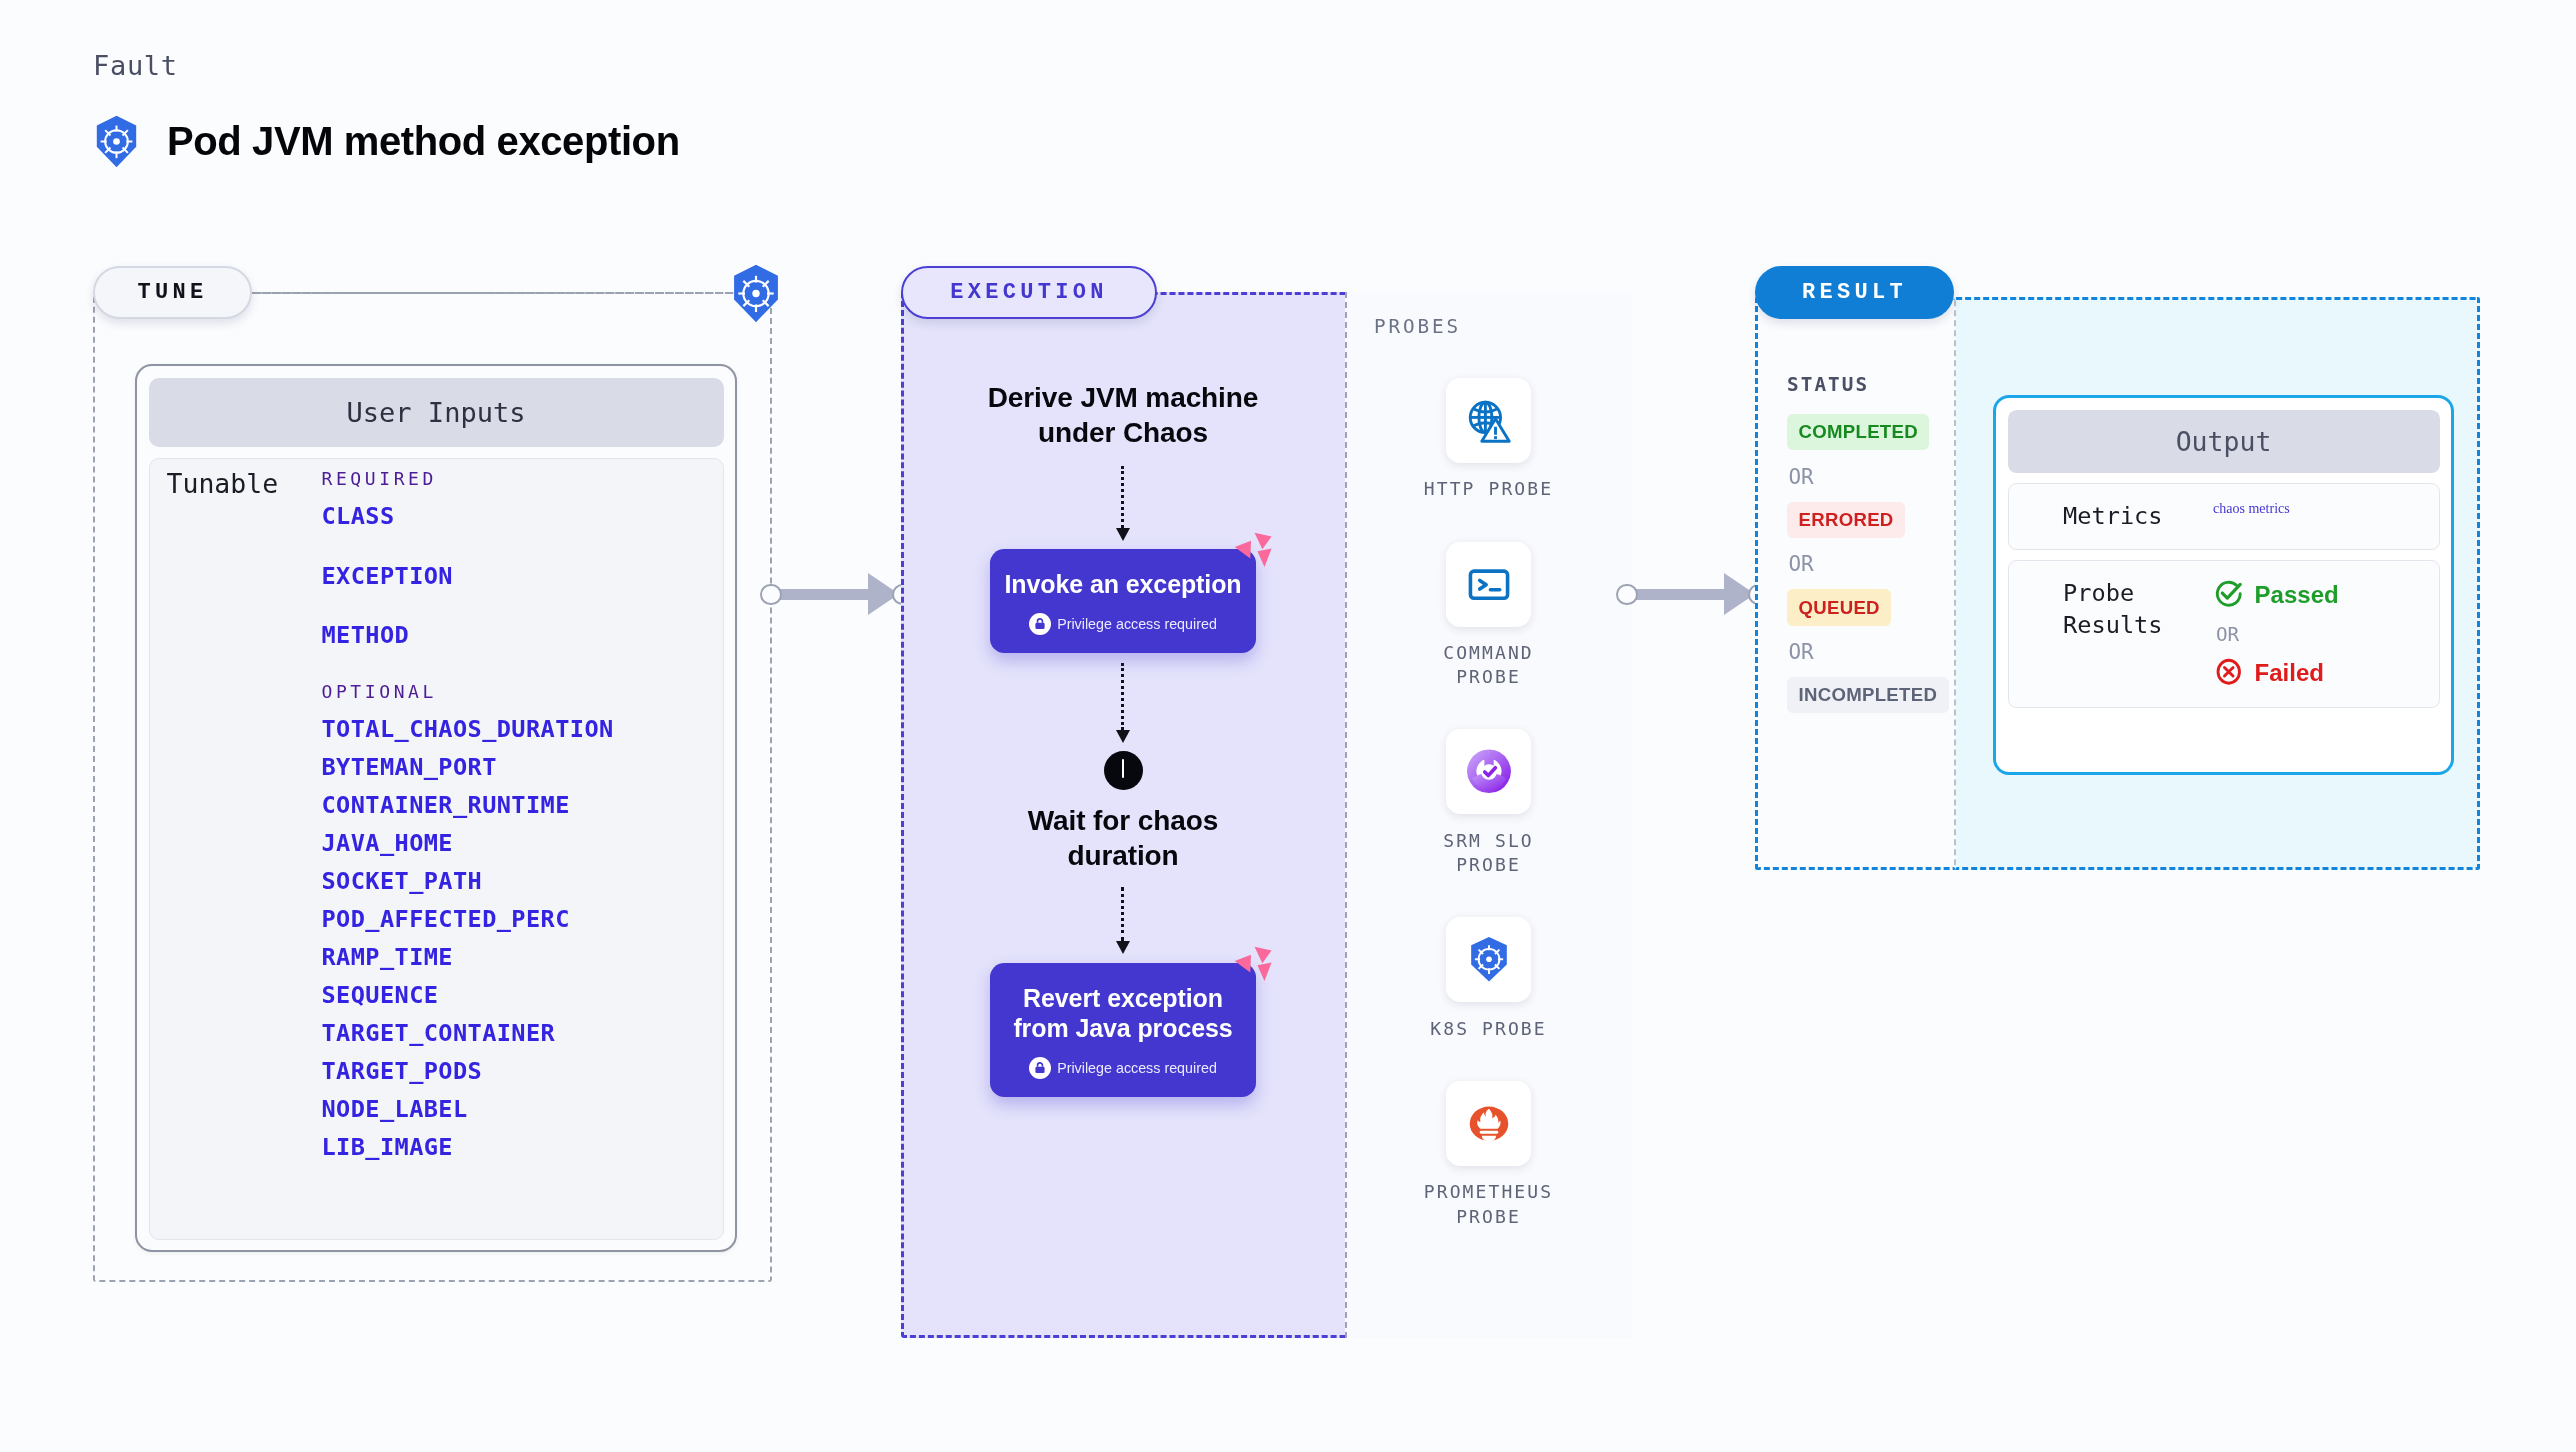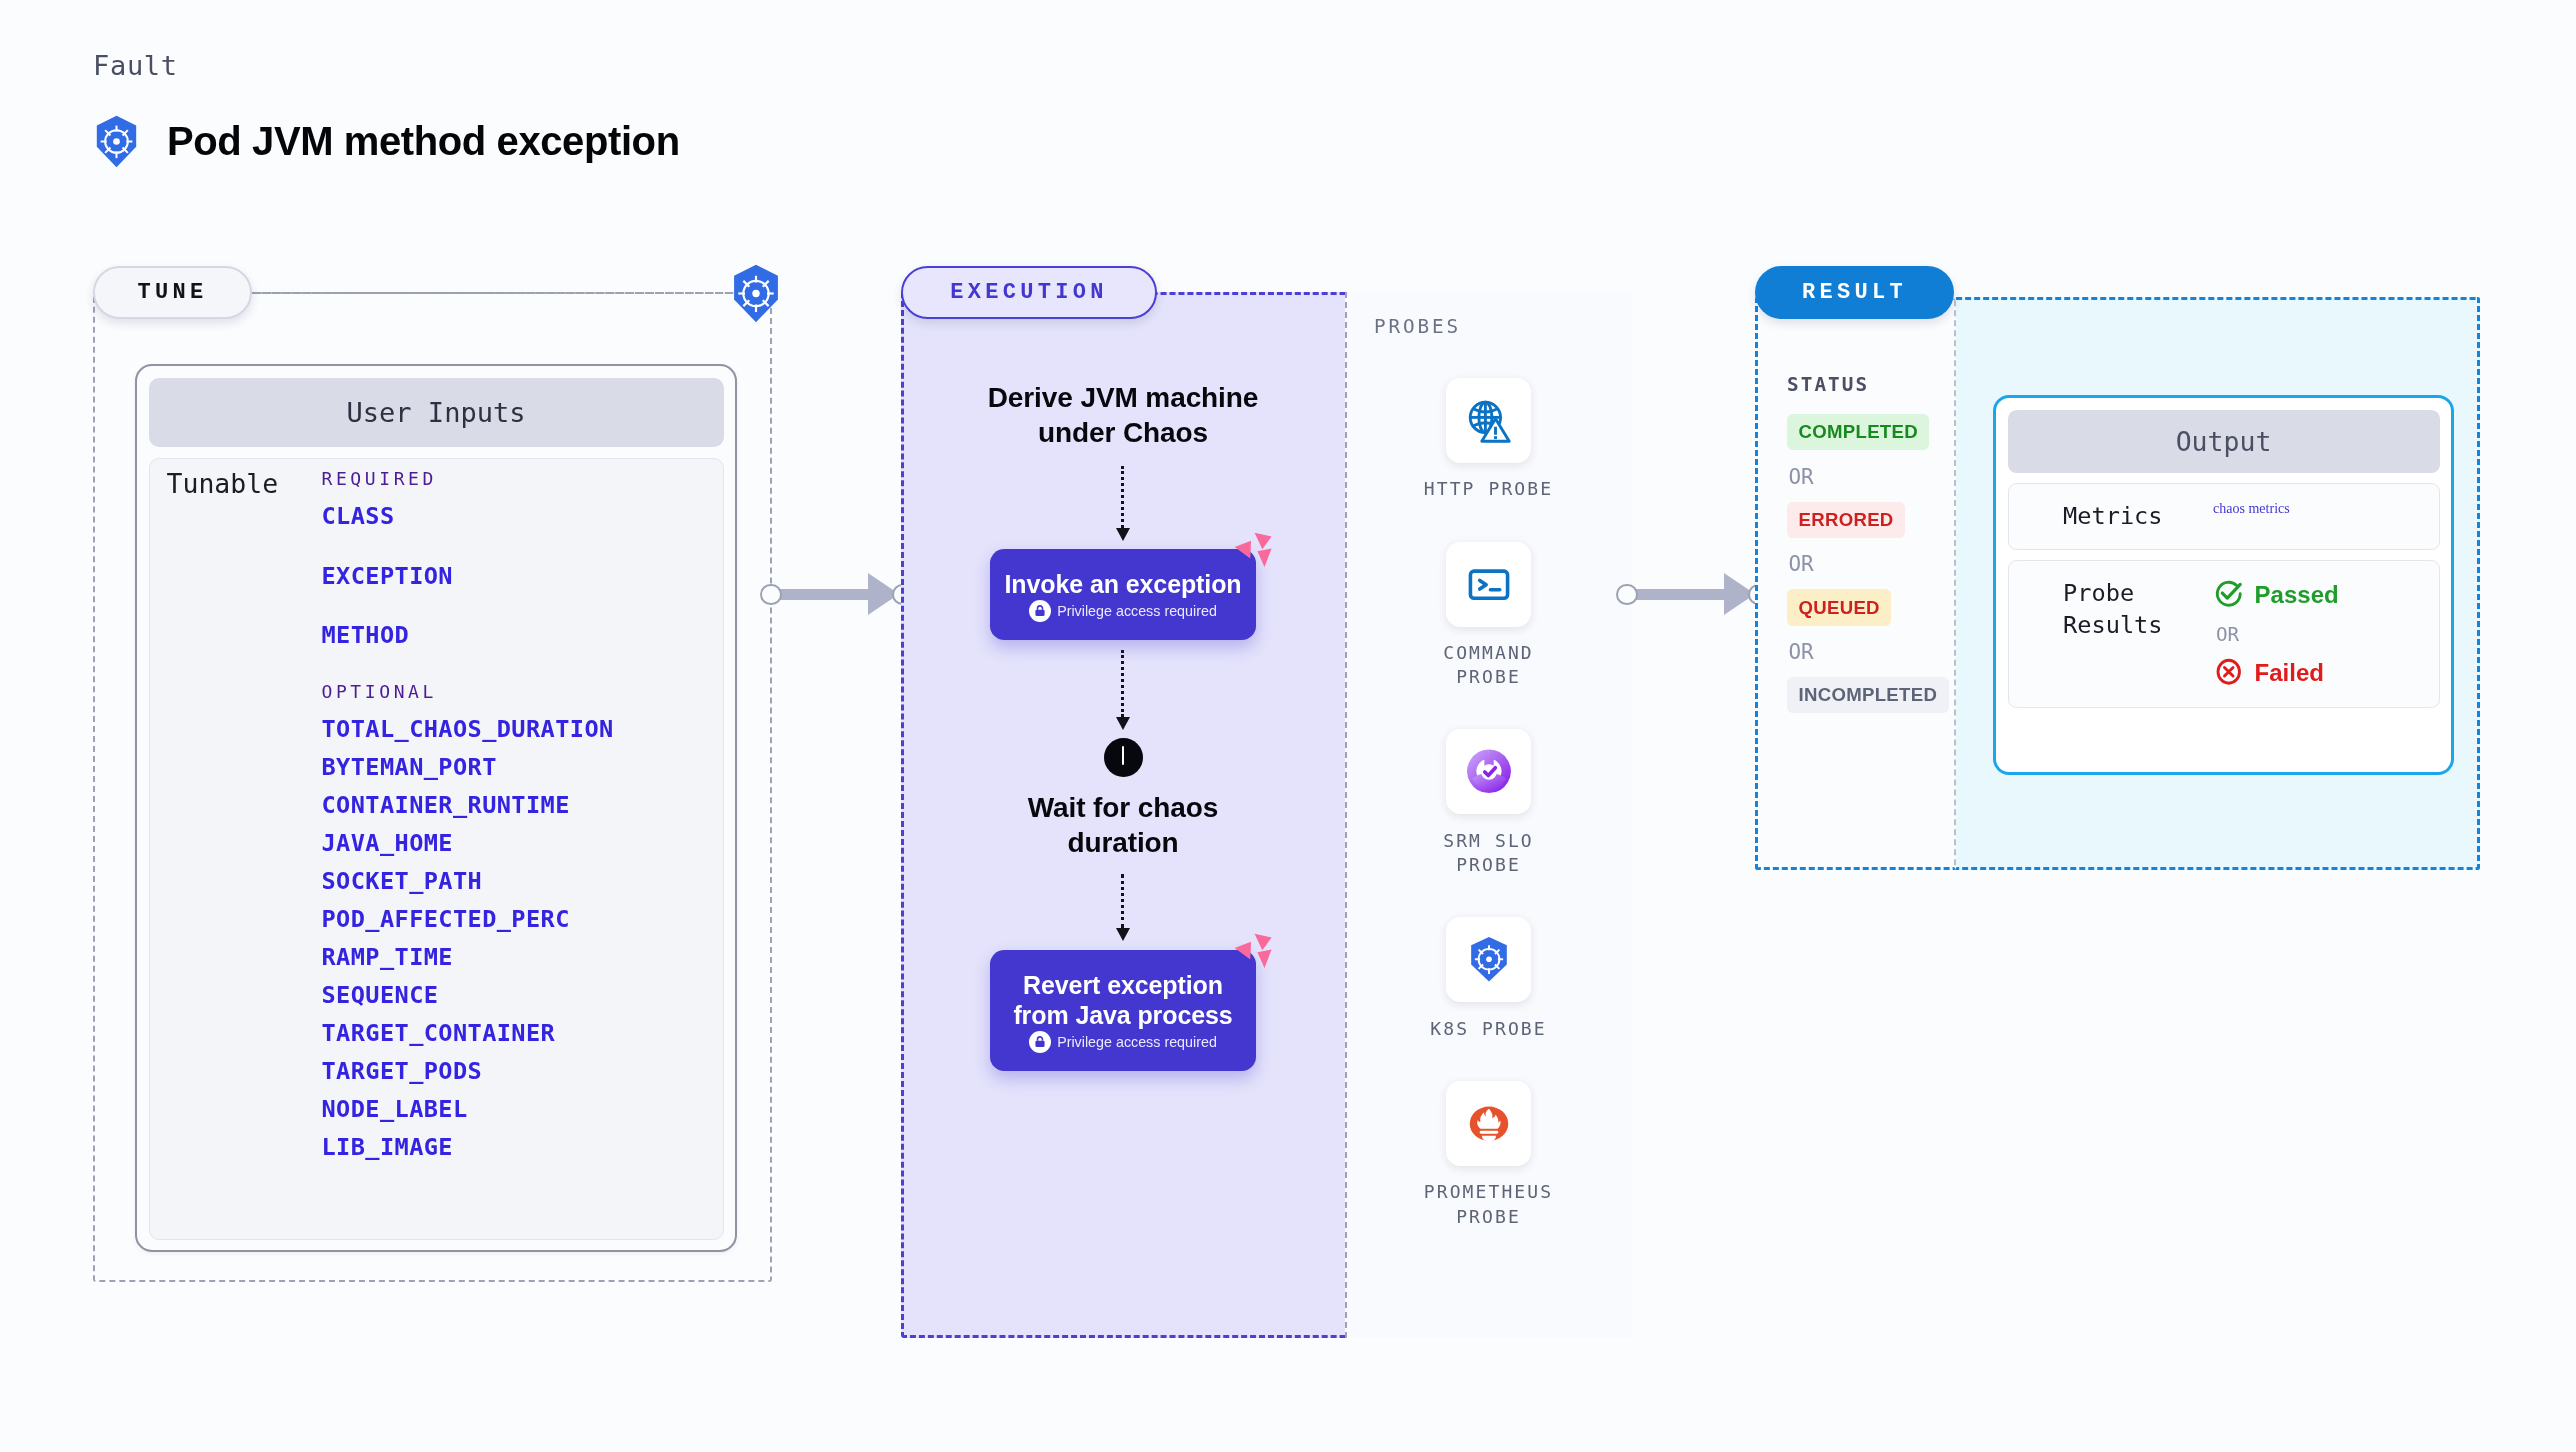--- a/index.html
+++ b/index.html
@@ -150,21 +150,21 @@
     width: 0; height: 0; border-left: 7.9px solid transparent;
     border-right: 7.9px solid transparent; border-top: 13px solid #111219;
   }
   .exec-box {
     position: relative; width: 266px; border-radius: 14.3px; background: #4337d0;
     box-shadow: 0 7.2px 15.8px rgba(67,55,208,0.28);
     padding: 20px 14.3px 18.6px 14.3px; text-align: center;
   }
   .exec-box .bt { color: #ffffff; font-size: 25px; font-weight: bold; line-height: 1.22; letter-spacing:-0.1px;}
   .exec-box .priv {
-    display: flex; align-items: center; justify-content: center; gap: 6px;
+    margin-top: 13px; display: flex; align-items: center; justify-content: center; gap: 6px;
     color: #eceaff; font-size: 14.3px;
   }
   .lock-badge {
     width: 22px; height: 22px; border-radius: 50%; background: #ffffff;
     display: flex; align-items: center; justify-content: center;
   }
   .litmus-badge { position: absolute; right: -17px; top: -18px; }
   .clock { width: 39px; height: 39px; border-radius: 50%; background: #07080d;
            position: relative; }
   .clock::before, .clock::after {

